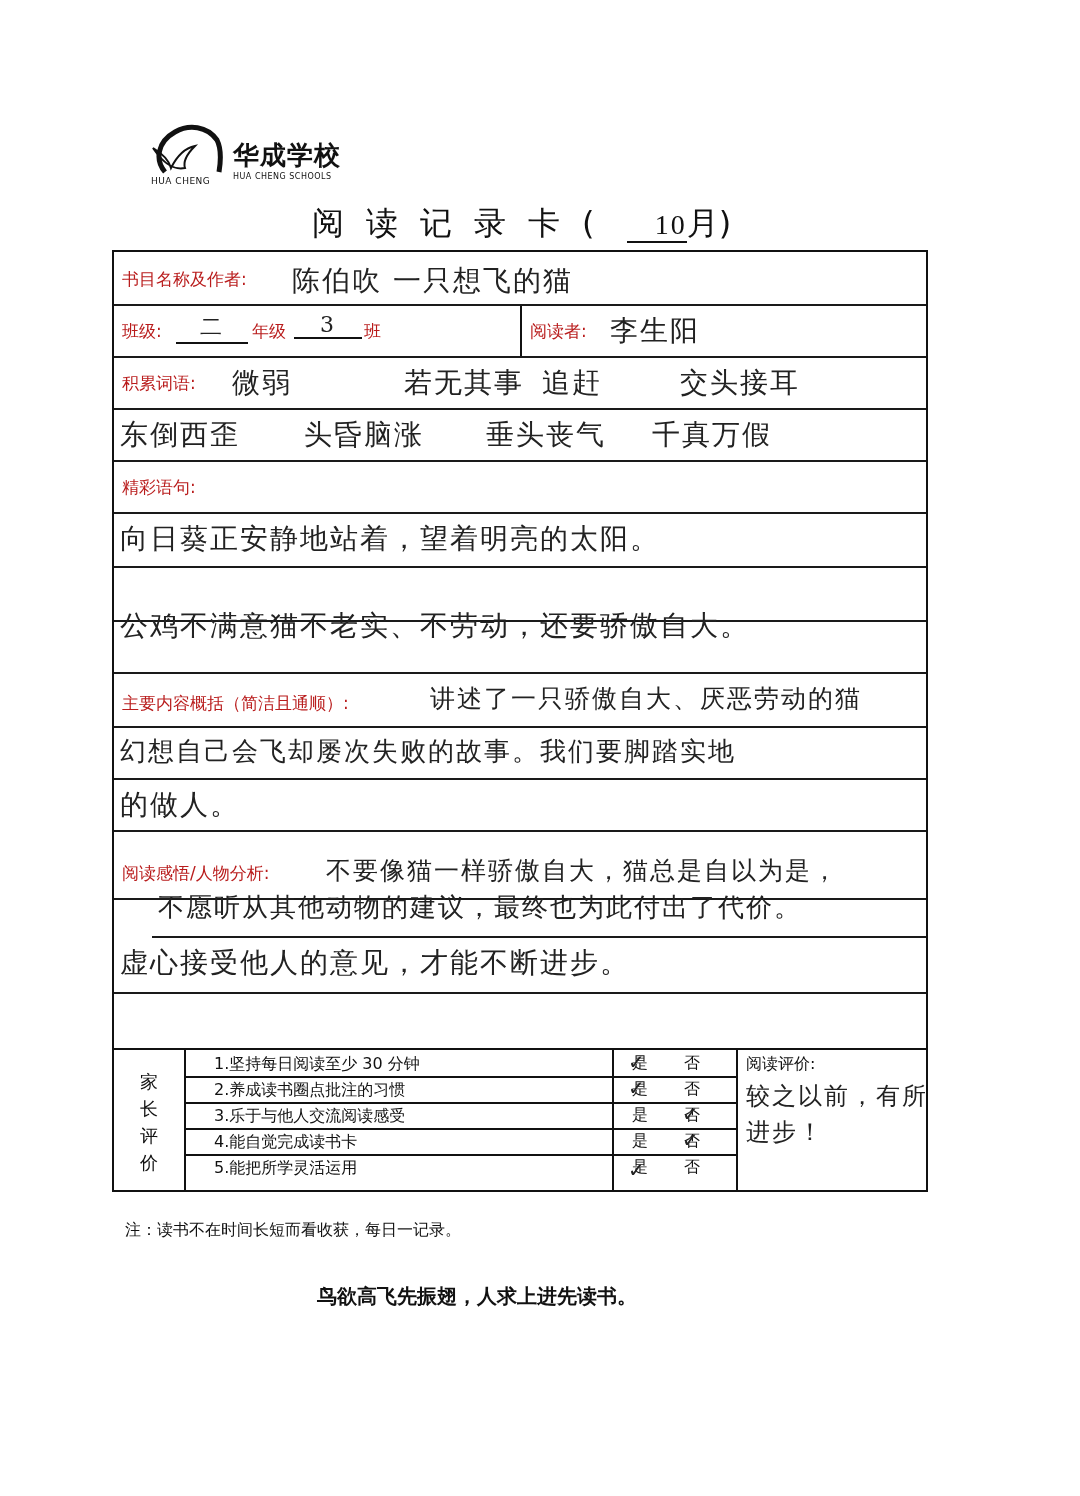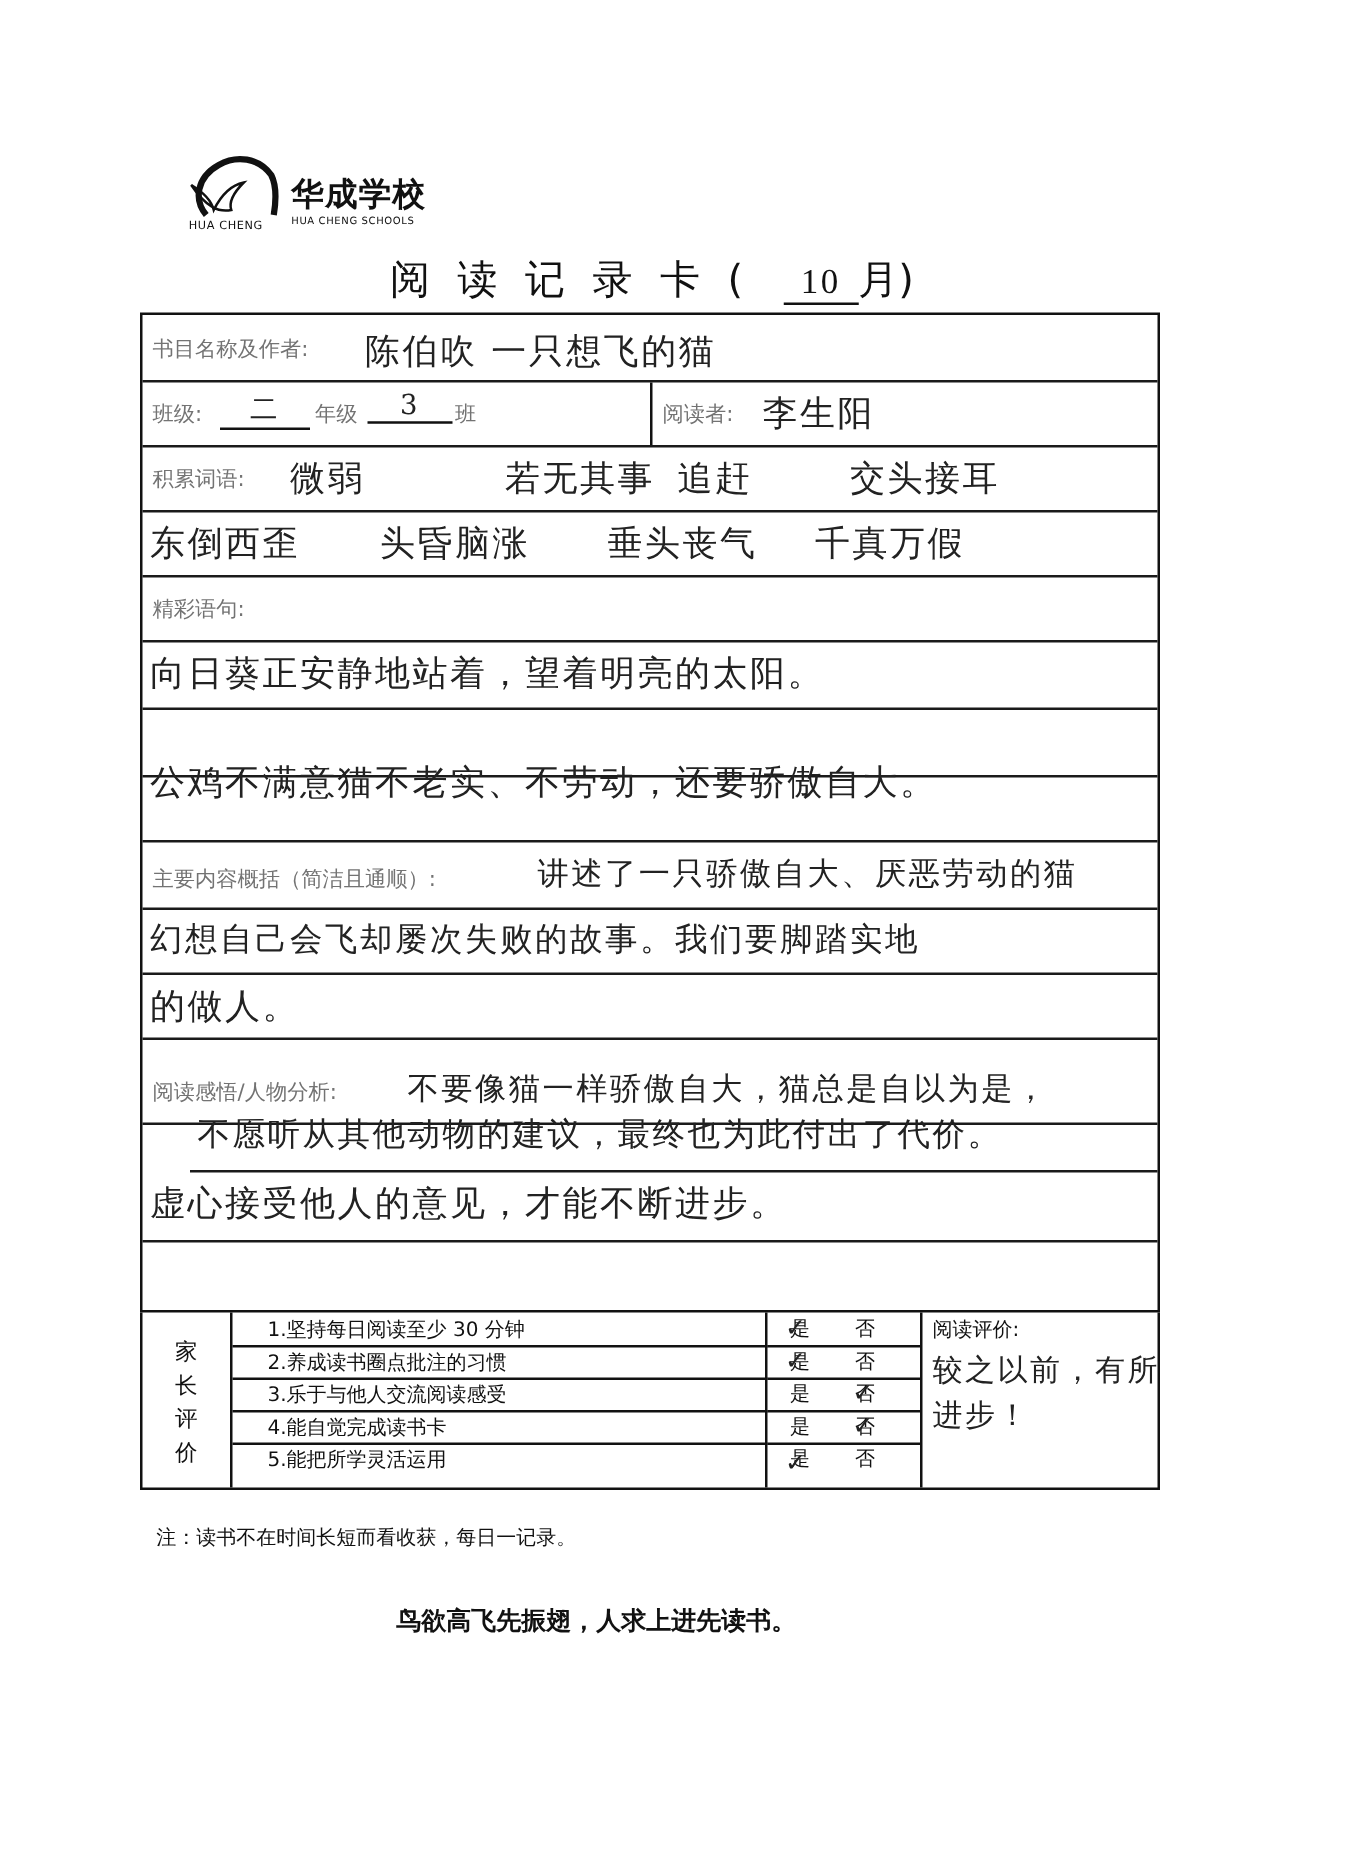--- a/index.html
+++ b/index.html
@@ -9,29 +9,29 @@
     }
     .logo { position:absolute; left:145px; top:120px; width:200px; height:70px; }
     .logo-mark { position:absolute; left:0; top:0; width:80px; height:66px; }
     .logo-cn { position:absolute; left:88px; top:18px; font-size:26px; font-weight:bold; letter-spacing:1px; }
     .logo-en { position:absolute; left:88px; top:52px; font-size:8px; letter-spacing:0.5px; }
     .logo-sub { position:absolute; left:6px; top:56px; font-size:9px; letter-spacing:0.5px; }
     .title {
       position:absolute; left:312px; top:202px; font-size:32px; font-weight:normal; letter-spacing:22px;
       font-family:"DejaVu Sans", sans-serif; white-space:nowrap;
     }
-    .title .month { display:inline-block; min-width:60px; border-bottom:2px solid #111; text-align:center;
+    .title .month { display:inline-block; min-width:60px; border-bottom:2px solid #111; text-align:right;
       letter-spacing:2px; font-family:"Liberation Serif", serif; font-size:28px; font-weight:normal; }
     .title .rest { letter-spacing:0; }
     .sheet {
       position:absolute; left:112px; top:250px; width:816px; height:800px;
       border:2px solid #111; box-sizing:border-box;
     }
     .row { position:absolute; left:0; right:0; border-bottom:2px solid #1a1a1a; box-sizing:border-box; }
-    .lbl { position:absolute; left:8px; font-size:17px; color:#737373; white-space:nowrap; }
+    .lbl { position:absolute; left:8px; font-size:17px; color:#b91c1c; white-space:nowrap; }
     .hand { font-family:"DejaVu Serif", serif; font-size:28px; color:#222; white-space:nowrap; position:absolute; letter-spacing:2px; }
     .vline { position:absolute; top:0; bottom:0; width:2px; background:#111; }
     .parent {
       position:absolute; left:112px; top:1050px; width:816px; height:142px;
       border:2px solid #111; border-top:none; box-sizing:border-box;
     }
     .pcell { position:absolute; box-sizing:border-box; }
     .pitem { position:absolute; left:72px; width:428px; height:26px; border-bottom:2px solid #111; box-sizing:border-box; }
     .pitem span { position:absolute; left:28px; top:2px; font-size:16px; }
     .yesno { position:absolute; left:500px; width:122px; height:26px; border-bottom:2px solid #111; box-sizing:border-box; }

